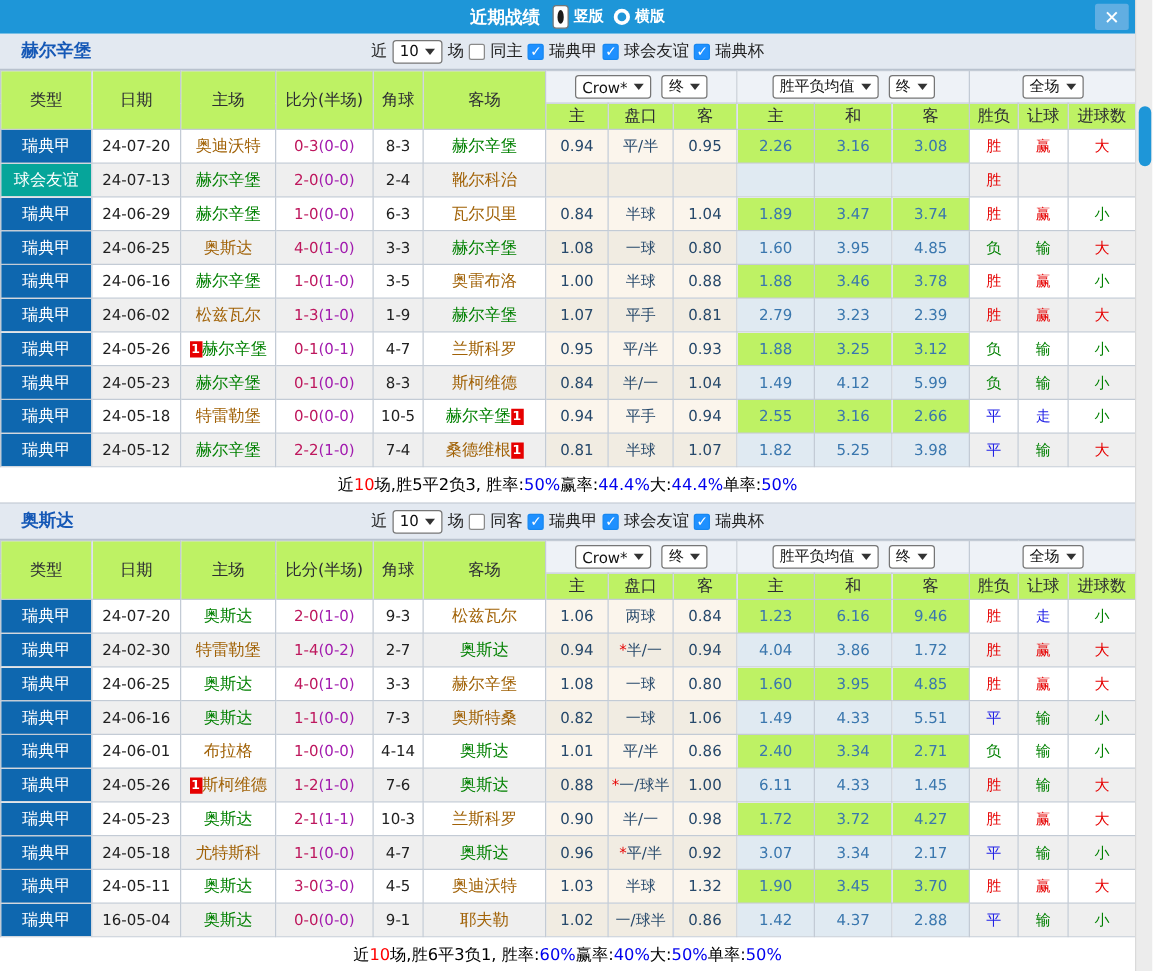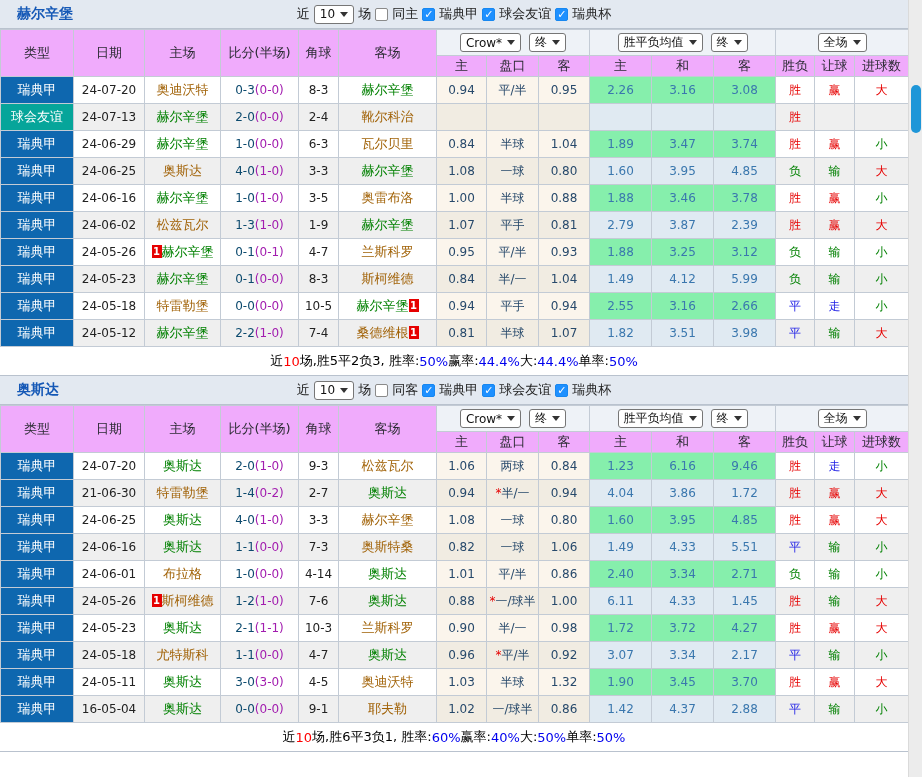--- a/index.html
+++ b/index.html
@@ -44,41 +44,41 @@
   .cb {
     width:13px; height:13px; border:1px solid #8a8a8a; background:#fff; border-radius:2px;
     display:inline-block; position:relative; cursor:pointer; flex:0 0 13px;
   }
   .cb.checked { background:#1E90FF; border-color:#1787F0; }
   .cb.checked::after { content:"\2713"; position:absolute; left:1px; top:-1px; color:#fff; font-size:11px; font-weight:bold; }
 
   
   table { border-collapse:collapse; table-layout:fixed; width:908px; }
   th,td { border:1px solid #C3CBD5; text-align:center; padding:0 1px; white-space:nowrap; overflow:hidden; }
-  thead th { background:#f0abfc; font-weight:normal; font-size:13px; color:#2b2b33; }
+  thead th { background:#bef264; font-weight:normal; font-size:13px; color:#2b2b33; }
   tr.hdr1 th { height:26px; }
   tr.hdr2 th { height:21px; }
   .grp-cell { background:#EEF2F7 !important; }
   .grp-box { display:flex; align-items:center; justify-content:center; gap:8px; }
   tbody td { height:27px; font-size:12px; }
   tr.odd td { background:#FFFFFF; }
   tr.even td { background:#EFEFEF; }
   tr.odd td.o { background:#FBF5EC; }
   tr.even td.o { background:#F1ECE2; }
-  tr.odd td.m { background:#86efac; }
+  tr.odd td.m { background:#bef264; }
   tr.even td.m { background:#E0EAF2; }
   td.type-league  { background:#0E67AF !important; color:#fff; font-size:13px; }
   td.type-friendly{ background:#06A59A !important; color:#fff; font-size:13px; }
   td.o { color:#27496B;margin-top:31px; }
   td.m { color:#3A77AE; }
   td.date-cell { color:#222; }
   .team-green { color:#008000; }
   .team-black { color:#a16207; }
   td.team-cell { font-size:13px; }
-  .score-main { color:#0c4a6e; }
+  .score-main { color:#be185d; }
   .score-half { color:#a21caf; }
   .res-red { color:#E60000; }
   .res-green { color:#008000; }
   .res-blue { color:#2222E6; }
   .badge1 {
     display:inline-block; background:#E60000; color:#fff; font-size:10px; font-weight:bold;
     line-height:13px; min-width:10px; height:13px; padding:0 1px; vertical-align:1px;
   }
   .star { color:#E60000; }
 
@@ -94,20 +94,30 @@
   
   .rail { width:14px; background:#ECECEC; position:relative; border-left:1px solid #DADADA; }
   .thumb { position:absolute; left:2px; top:85px; width:10px; height:48px; background:#1E96D8; border-radius:5px; cursor:pointer; }
 </style>
 </head>
 <body>
 
 <div class="app">
   <div class="main">
 
+    <div class="titlebar">
+      <span class="title-text">近期战绩</span>
+      <span class="views">
+        <span class="radio sel"></span>
+        <span>竖版</span>
+        <span class="radio unsel"></span>
+        <span>横版</span>
+      </span>
+      <span class="close-btn">✕</span>
+    </div>
 
     <div class="strip">
       <span class="team-name">赫尔辛堡</span>
       <span class="filters">
         <span>近</span>
         <span class="sel">
           <span>10</span>
             <span class="caret"></span>
         </span>
         <span>场</span>
@@ -283,21 +293,21 @@
             <td class="type-league"><span>瑞典甲</span></td>
             <td class="date-cell"><span>24-06-02</span></td>
             <td class="team-cell"><span class="team-black">松兹瓦尔</span></td>
             <td><span class="score-main">1-3</span><span class="score-half">(1-0)</span></td>
             <td><span>1-9</span></td>
             <td class="team-cell"><span class="team-green">赫尔辛堡</span></td>
             <td class="o"><span>1.07</span></td>
             <td class="o"><span>平手</span></td>
             <td class="o"><span>0.81</span></td>
             <td class="m"><span>2.79</span></td>
-            <td class="m"><span>3.87</span></td>
+            <td class="m"><span>3.23</span></td>
             <td class="m"><span>2.39</span></td>
             <td><span class="res-red">胜</span></td>
             <td><span class="res-red">赢</span></td>
             <td><span class="res-red">大</span></td>
           </tr>
           <tr class="odd">
             <td class="type-league"><span>瑞典甲</span></td>
             <td class="date-cell"><span>24-05-26</span></td>
             <td class="team-cell"><span class="badge1">1</span><span class="team-green">赫尔辛堡</span></td>
             <td><span class="score-main">0-1</span><span class="score-half">(0-1)</span></td>
@@ -351,21 +361,21 @@
             <td class="type-league"><span>瑞典甲</span></td>
             <td class="date-cell"><span>24-05-12</span></td>
             <td class="team-cell"><span class="team-green">赫尔辛堡</span></td>
             <td><span class="score-main">2-2</span><span class="score-half">(1-0)</span></td>
             <td><span>7-4</span></td>
             <td class="team-cell"><span class="team-black">桑德维根</span><span class="badge1">1</span></td>
             <td class="o"><span>0.81</span></td>
             <td class="o"><span>半球</span></td>
             <td class="o"><span>1.07</span></td>
             <td class="m"><span>1.82</span></td>
-            <td class="m"><span>3.51</span></td>
+            <td class="m"><span>5.25</span></td>
             <td class="m"><span>3.98</span></td>
             <td><span class="res-blue">平</span></td>
             <td><span class="res-green">输</span></td>
             <td><span class="res-red">大</span></td>
           </tr>
         </tbody>
     </table>
 
     <div class="summary">
         <span class="sk">近</span>
@@ -484,21 +494,21 @@
             <td class="o"><span>0.84</span></td>
             <td class="m"><span>1.23</span></td>
             <td class="m"><span>6.16</span></td>
             <td class="m"><span>9.46</span></td>
             <td><span class="res-red">胜</span></td>
             <td><span class="res-blue">走</span></td>
             <td><span class="res-green">小</span></td>
           </tr>
           <tr class="even">
             <td class="type-league"><span>瑞典甲</span></td>
-            <td class="date-cell"><span>21-06-30</span></td>
+            <td class="date-cell"><span>24-02-30</span></td>
             <td class="team-cell"><span class="team-black">特雷勒堡</span></td>
             <td><span class="score-main">1-4</span><span class="score-half">(0-2)</span></td>
             <td><span>2-7</span></td>
             <td class="team-cell"><span class="team-green">奥斯达</span></td>
             <td class="o"><span>0.94</span></td>
             <td class="o"><span class="star">*</span><span>半/一</span></td>
             <td class="o"><span>0.94</span></td>
             <td class="m"><span>4.04</span></td>
             <td class="m"><span>3.86</span></td>
             <td class="m"><span>1.72</span></td>

